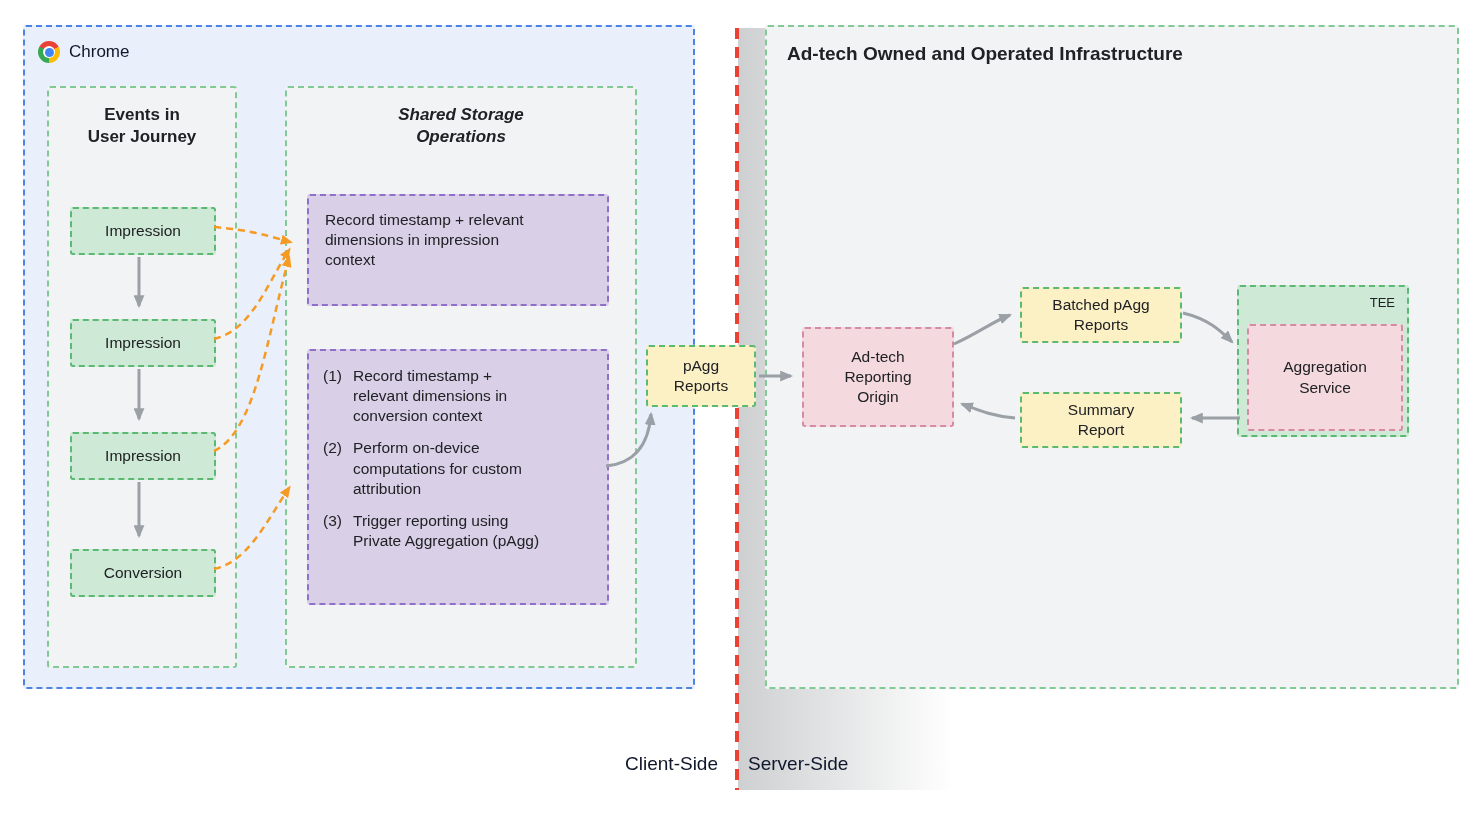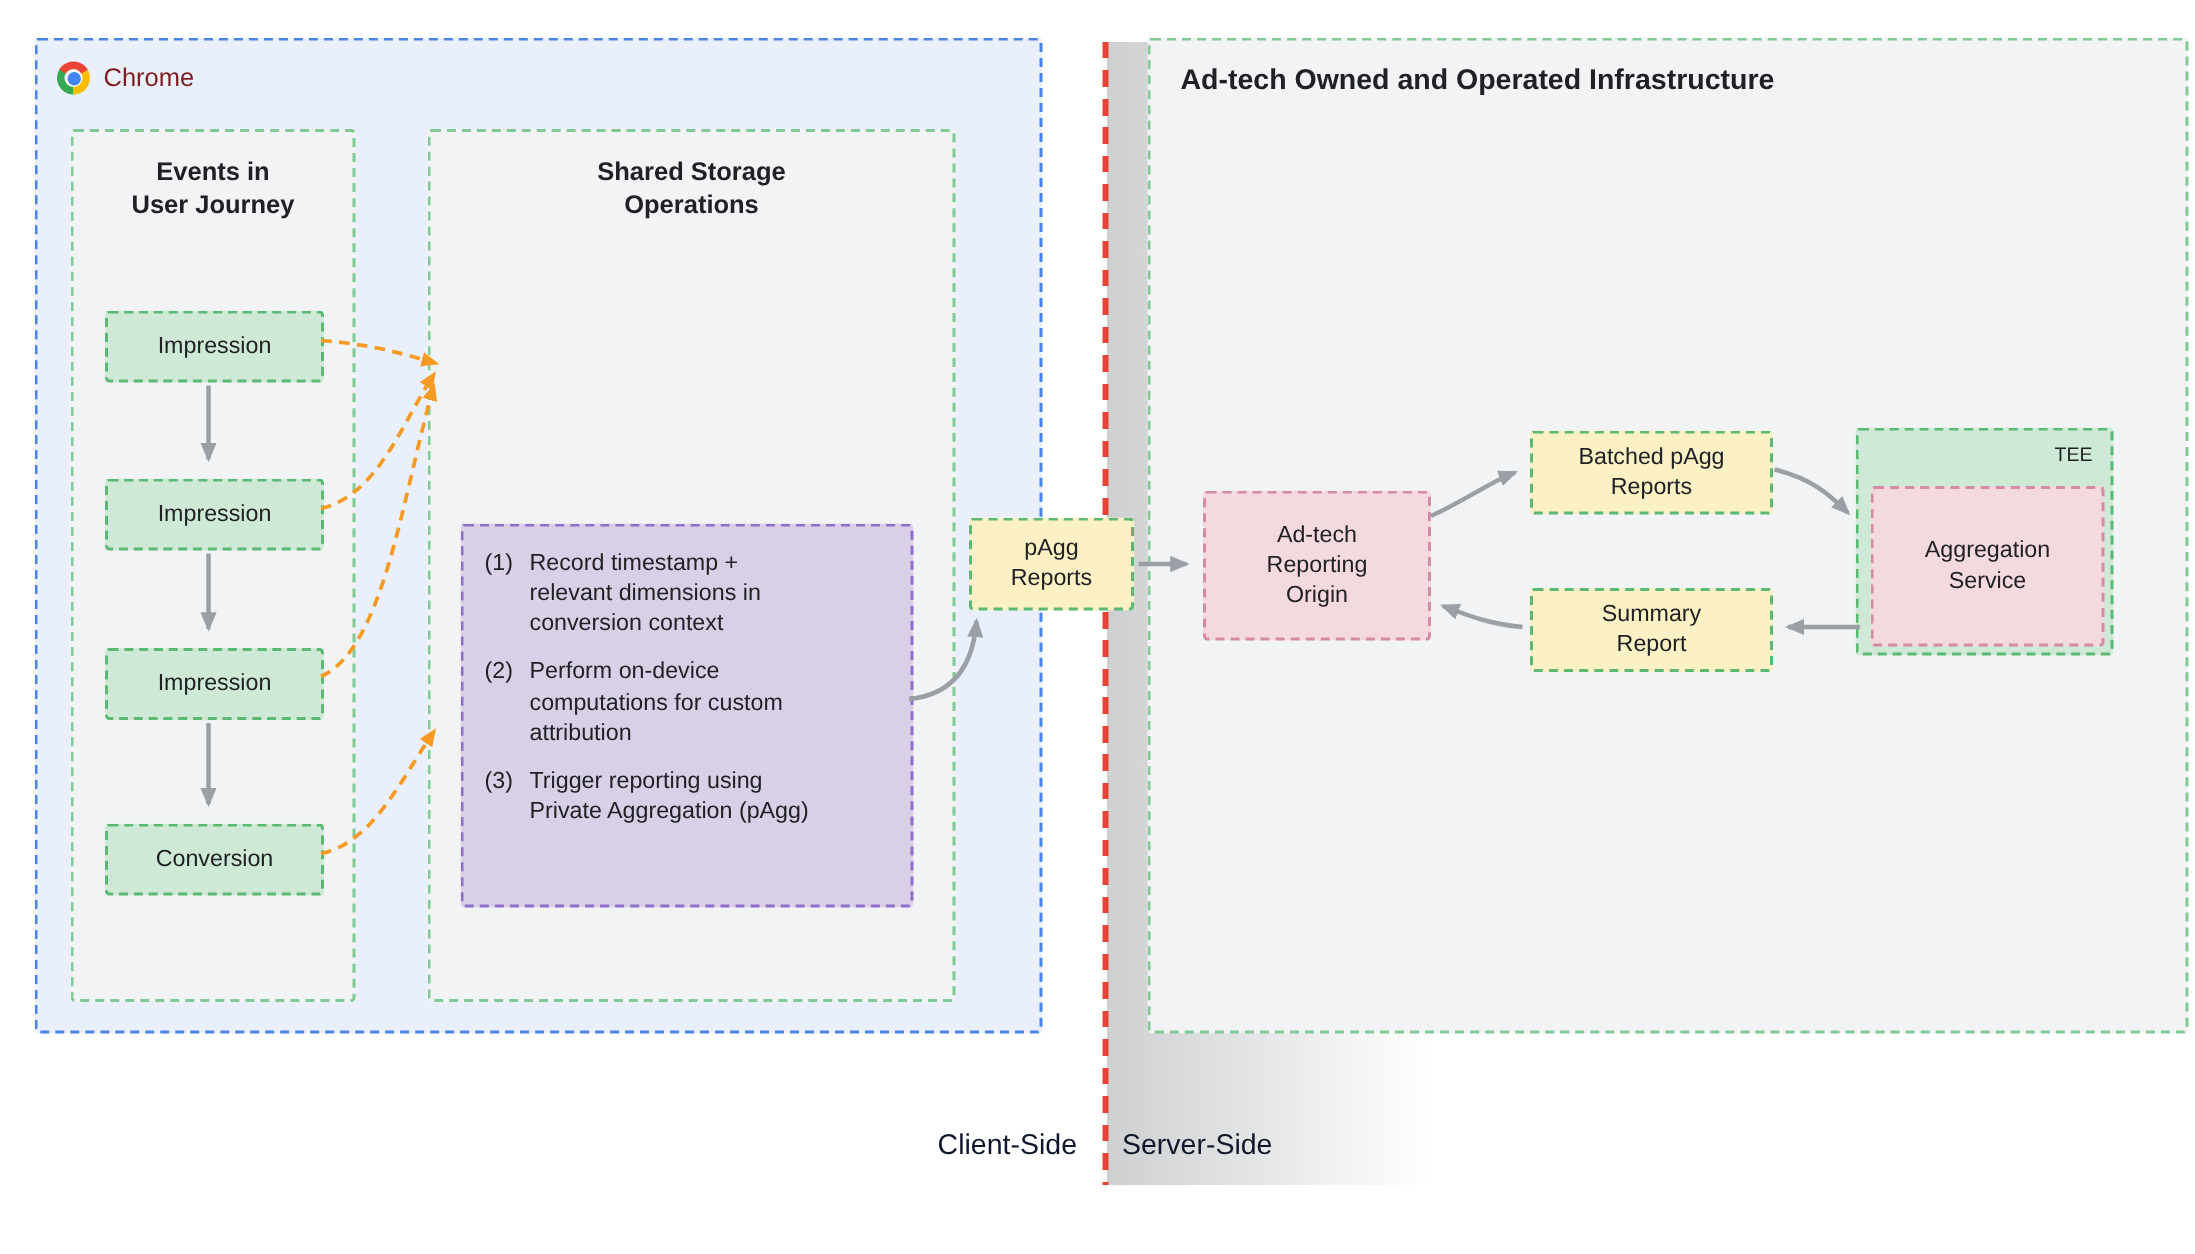--- a/index.html
+++ b/index.html
@@ -13,30 +13,30 @@
     background:repeating-linear-gradient(to bottom,#e94235 0 11px,rgba(0,0,0,0) 11px 19px);}
 
   
   .chrome-box{position:absolute;left:23px;top:25px;width:668px;height:660px;z-index:1;
     background:#e9effb;border:2px dashed #4c84e6;border-radius:3px;}
   .chrome-head{position:absolute;left:13px;top:14px;display:flex;align-items:center;gap:9px;}
   .chrome-logo{width:22px;height:22px;border-radius:50%;display:inline-flex;align-items:center;justify-content:center;
     background:conic-gradient(from 60deg,#fbbc05 0 120deg,#34a853 0 240deg,#ea4335 0 360deg);}
   .cl-white{width:12px;height:12px;border-radius:50%;background:#fff;display:flex;align-items:center;justify-content:center;}
   .cl-blue{width:9px;height:9px;border-radius:50%;background:#4285f4;}
-  .chrome-label{font-size:17px;color:#7f1d1d;}
+  .chrome-label{font-size:17px;color:#0f172a;}
 
   
   .panel{position:absolute;background:#f1f3f4;border:2px dashed #81c995;border-radius:3px;z-index:1;}
   .panel-title{font-weight:bold;font-size:17px;line-height:1.3;text-align:center;margin:16px auto 0;color:#202124;}
 
   .events-panel{left:22px;top:59px;width:186px;height:578px;}
   .events-title{width:118px;}
   .storage-panel{left:260px;top:59px;width:348px;height:578px;}
-  .storage-title{width:170px;}
+  .storage-title{width:170px;font-style:italic;}
 
   
   .node{position:absolute;display:flex;align-items:center;justify-content:center;text-align:center;
     font-size:15.5px;line-height:1.3;border-radius:3px;box-sizing:border-box;color:#202124;z-index:2;}
   .green-node{background:#ceead6;border:2px dashed #5bb974;}
   .yellow-node{background:#fcf0c5;border:2px dashed #5bb974;}
   .pink-node{background:#f4d9de;border:2px dashed #d48ba4;}
   .purple-node{background:#d9d0e8;border:2px dashed #8f6fc9;align-items:flex-start;justify-content:flex-start;text-align:left;}
 
   .event-node{left:21px;width:146px;height:48px;}
@@ -91,20 +91,21 @@
       <div class="panel-title events-title">Events in User Journey</div>
       <div class="node green-node event-node ev-0">Impression</div>
       <div class="node green-node event-node ev-1">Impression</div>
       <div class="node green-node event-node ev-2">Impression</div>
       <div class="node green-node event-node ev-3">Conversion</div>
     </div>
 
     <div class="panel storage-panel">
       <div class="panel-title storage-title">Shared Storage Operations</div>
 
+      <div class="node purple-node purple-1">Record timestamp + relevant dimensions in impression context</div>
 
       <div class="node purple-node purple-2">
         <div class="op-item">
           <span class="op-num">(1)</span>
           <span class="op-text">Record timestamp + relevant dimensions in conversion context</span>
         </div>
         <div class="op-item">
           <span class="op-num">(2)</span>
           <span class="op-text">Perform on-device computations for custom attribution</span>
         </div>

